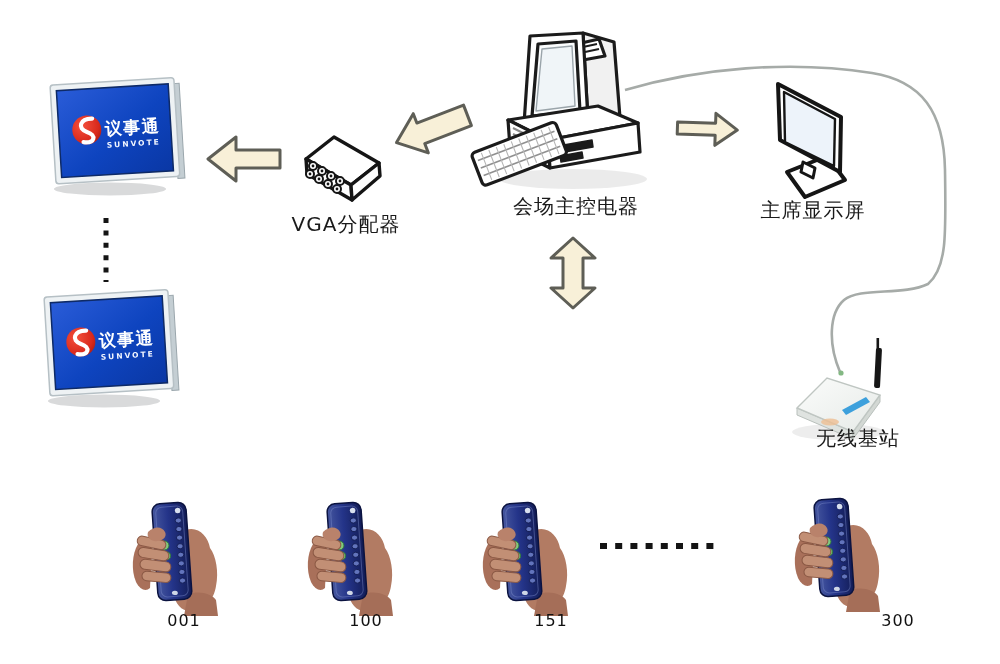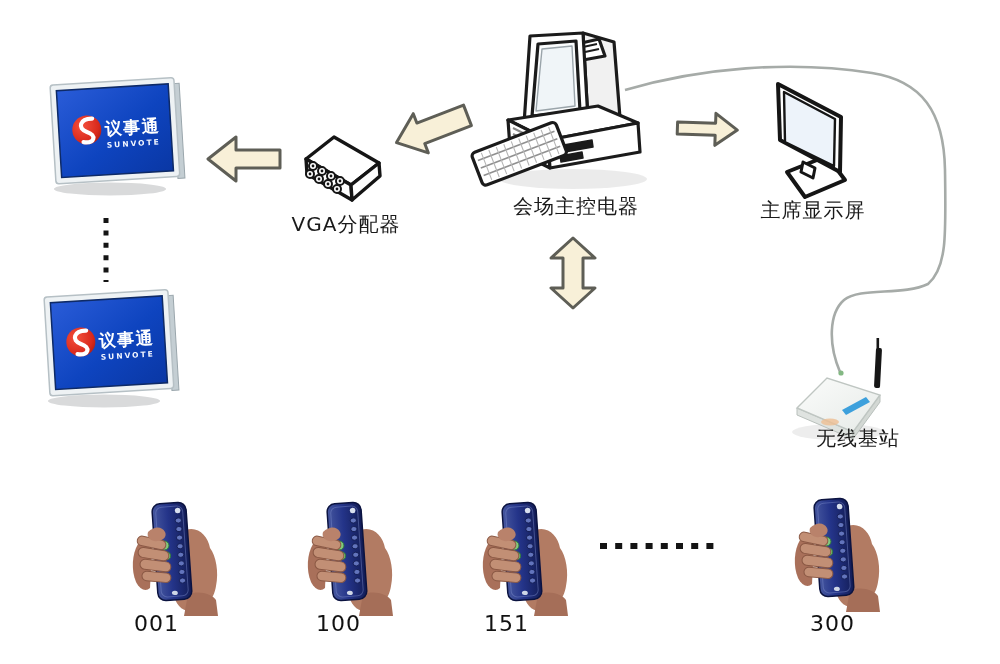--- a/index.html
+++ b/index.html
@@ -6,21 +6,21 @@
   .canvas{
     position:relative;width:1000px;height:664px;background:var(--bg,#ffffff);
     overflow:hidden;font-family:"DejaVu Sans","Liberation Sans",sans-serif;
   }
   .abs{position:absolute;}
   .label{
     position:absolute;text-align:center;font-size:20px;line-height:1.2;
     color:var(--label-text,#1a1a1a);letter-spacing:1px;white-space:nowrap;
   }
   .num{
-    position:absolute;text-align:left;font-size:22px;line-height:1.2;
+    position:absolute;text-align:center;font-size:16px;line-height:1.2;
     color:#111;letter-spacing:1px;
   }
   svg{display:block;}
   svg text{font-family:"DejaVu Sans","Liberation Sans",sans-serif;}
   .defs-holder{position:absolute;width:0;height:0;overflow:hidden;}
 </style>
 </head>
 <body>
 
 <div class="canvas">
@@ -212,16 +212,16 @@
       <use href="#sym-keypad"></use>
     </svg>
 
   <div class="label" style="left:496px;top:194px;width:160px">会场主控电器</div>
   <div class="label" style="left:276px;top:212px;width:140px">VGA分配器</div>
   <div class="label" style="left:733px;top:198px;width:160px">主席显示屏</div>
   <div class="label" style="left:778px;top:426px;width:160px">无线基站</div>
 
   <div class="num" style="left:134px;top:611px;width:100px">001</div>
   <div class="num" style="left:316px;top:611px;width:100px">100</div>
-  <div class="num" style="left:484px;top:611px;width:100px">151</div>
-  <div class="num" style="left:810px;top:611px;width:100px">300</div>
+  <div class="num" style="left:501px;top:611px;width:100px">151</div>
+  <div class="num" style="left:848px;top:611px;width:100px">300</div>
 
 </div>
 
 </body></html>

